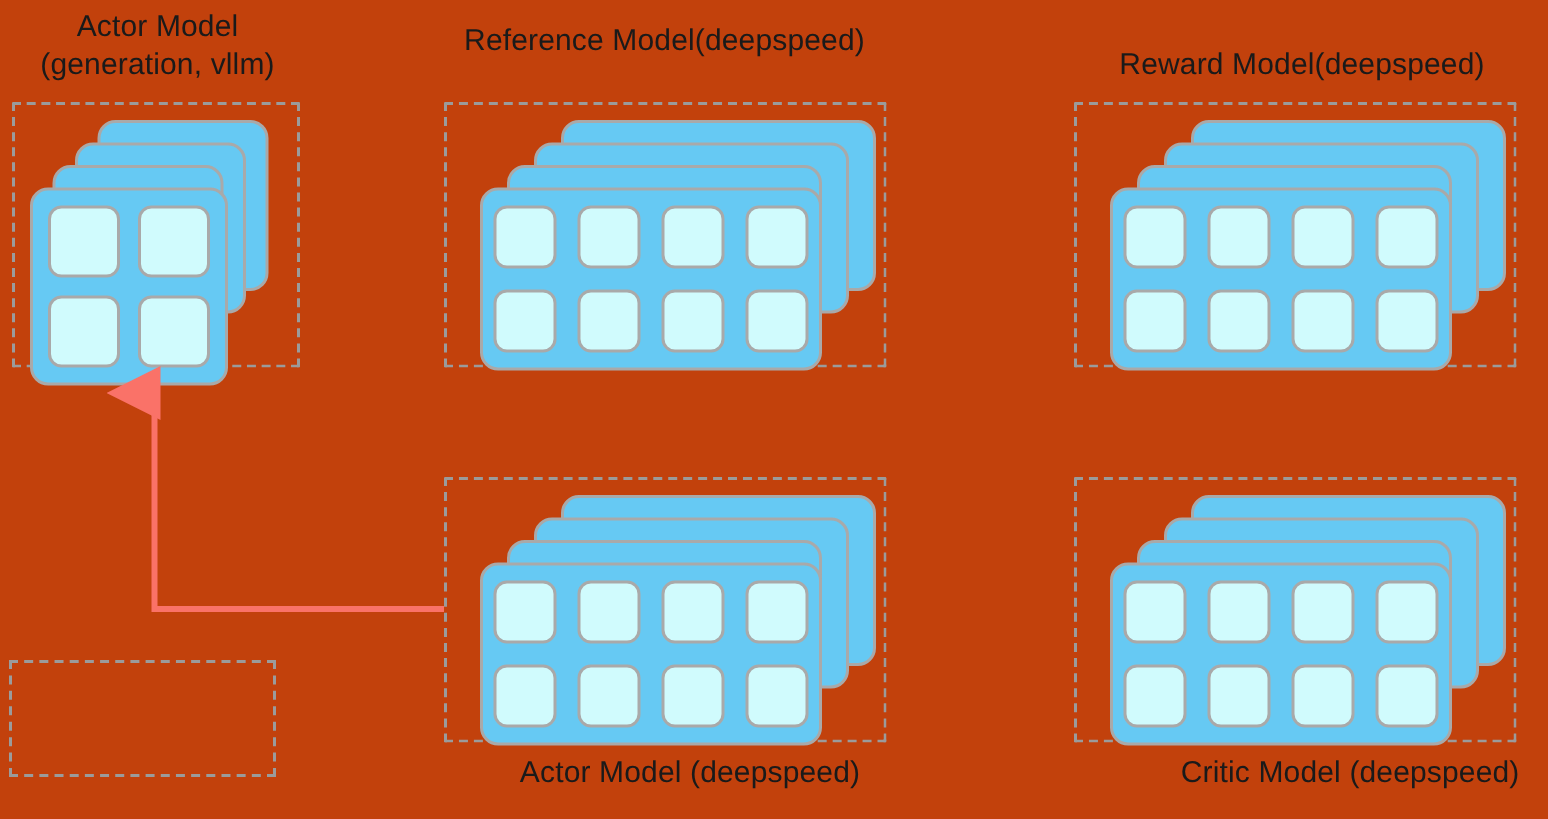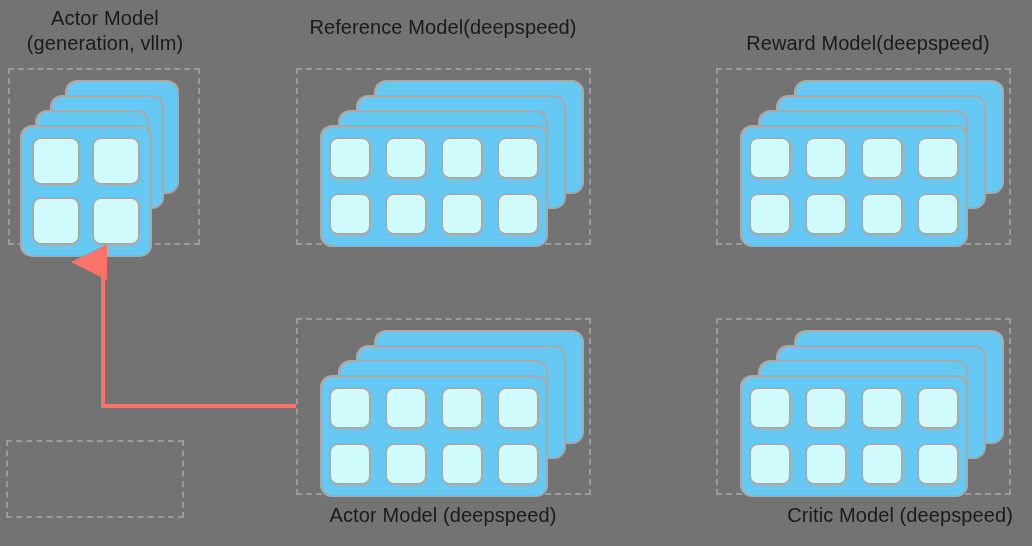--- a/index.html
+++ b/index.html
@@ -8,21 +8,21 @@
     background: #ffffff;
   }
   body {
     font-family: "Liberation Sans", sans-serif;
     -webkit-font-smoothing: antialiased;
   }
   #canvas {
     position: relative;
     width: 1032px;
     height: 546px;
-    background: #737373;
+    background: #c2410c;
     overflow: hidden;
   }
 
   
   .group {
     position: absolute;
   }
   .dashed-box {
     position: absolute;
     box-sizing: border-box;
@@ -191,21 +191,21 @@
         <div class="cell"></div>
         <div class="cell"></div>
         <div class="cell"></div>
         <div class="cell"></div>
         <div class="cell"></div>
         <div class="cell"></div>
         <div class="cell"></div>
       </div>
     </div>
 
-    <div class="group-label" style="left:293px; top:503px; width:300px;">Actor Model (deepspeed)</div>
+    <div class="group-label" style="left:310px; top:503px; width:300px;">Actor Model (deepspeed)</div>
   </div>
 
   <div class="group">
 
     <div class="dashed-box" style="left:716px; top:318px; width:295px; height:177px;"></div>
 
     <div class="stack" style="left:716px; top:318px; width:295px; height:177px;">
       <div class="card" style="left:78px; top:12px; width:210px; height:114px;"></div>
       <div class="card" style="left:60px; top:27px; width:210px; height:114px;"></div>
       <div class="card" style="left:42px; top:42px; width:210px; height:114px;"></div>

